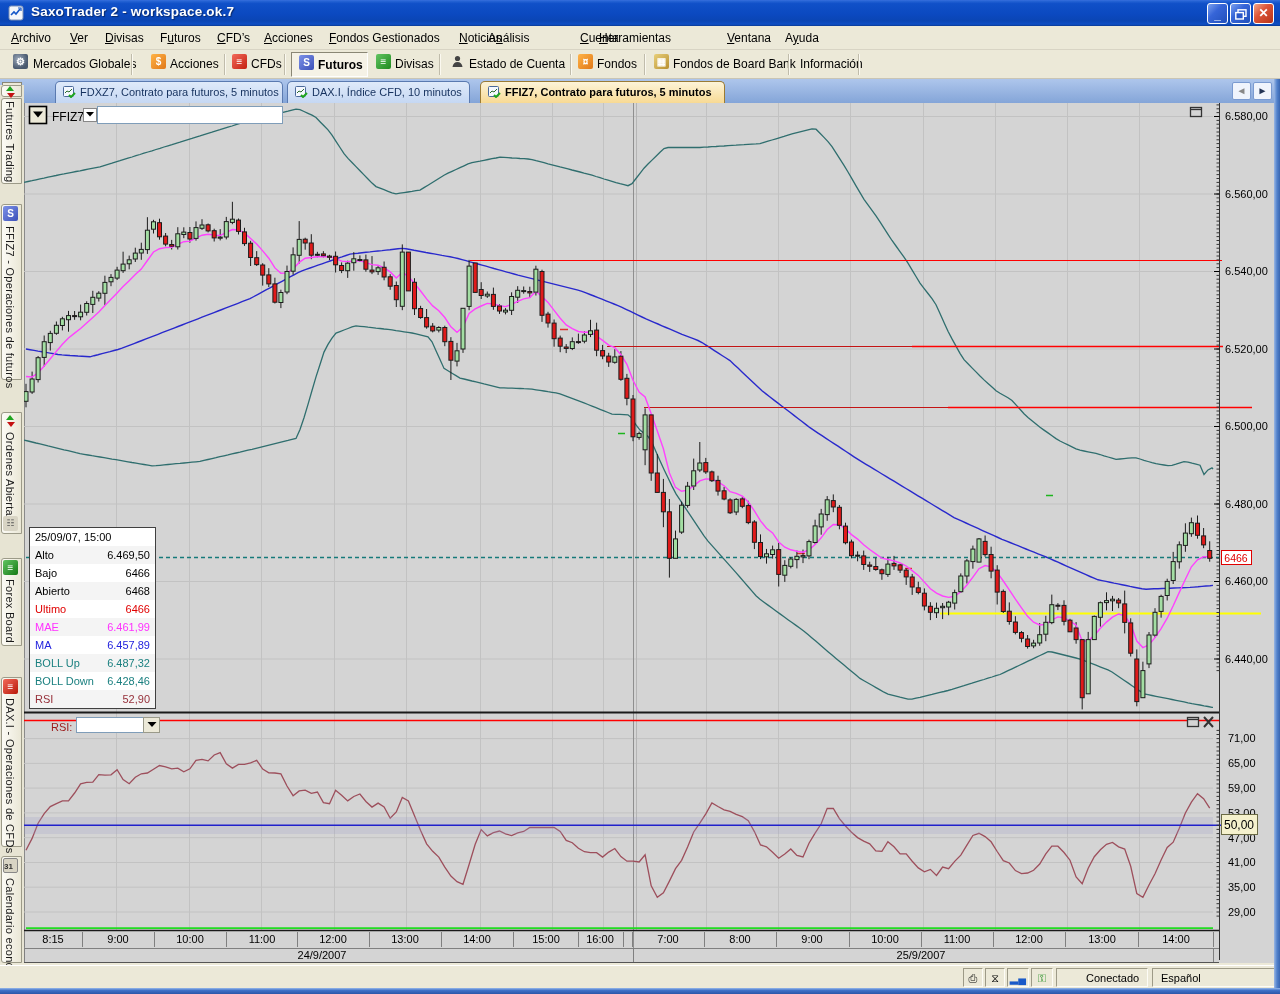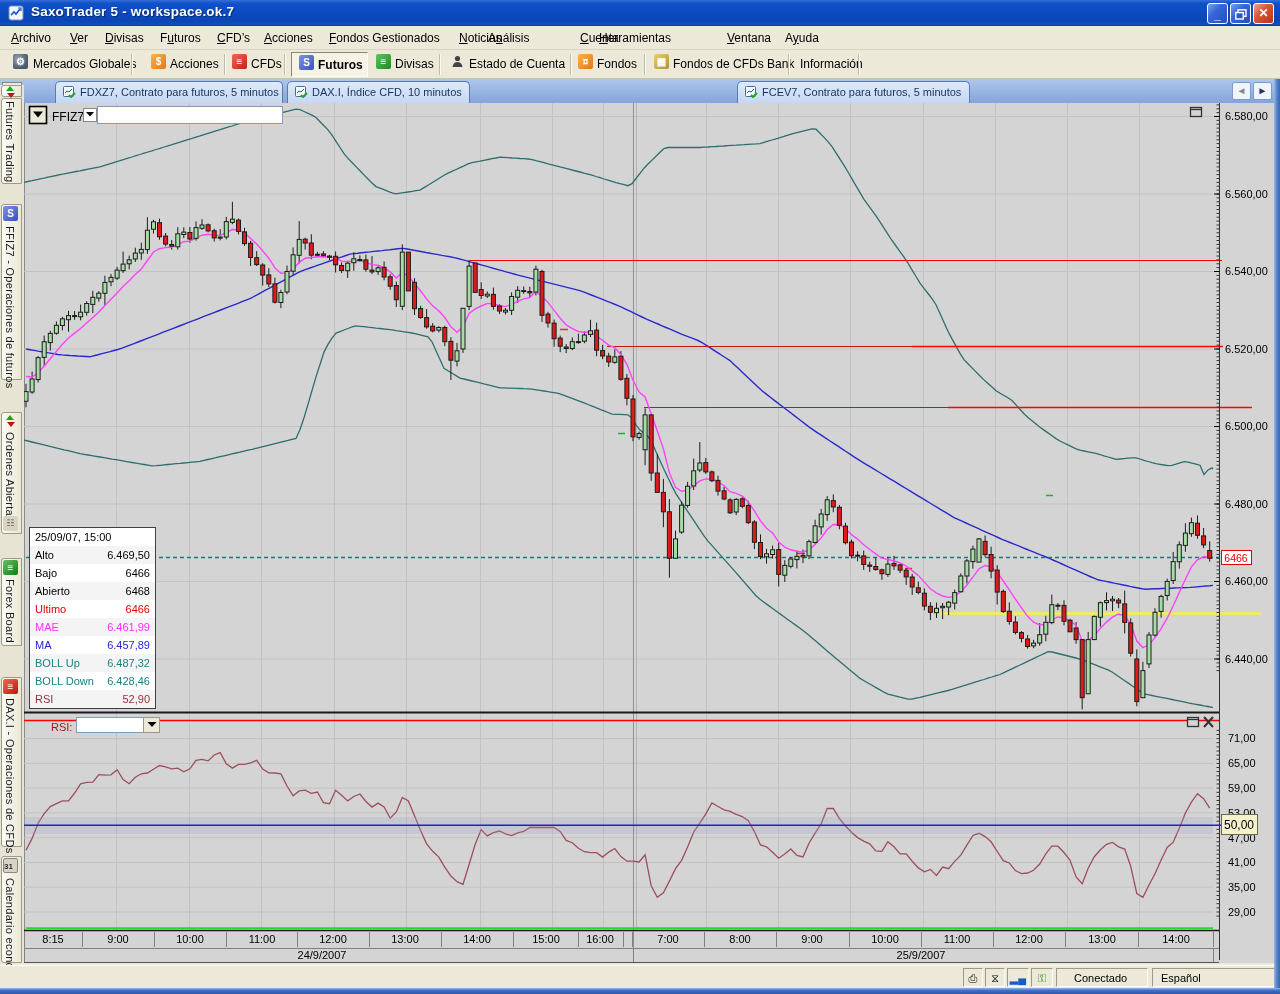--- a/index.html
+++ b/index.html
@@ -44,21 +44,21 @@
 #frameR{left:1274px;top:79px;width:6px;height:909px;background:linear-gradient(90deg,#9ab7e4,#5282cc,#3a66b0)}
 #frameB{left:0;top:988px;width:1280px;height:6px;background:linear-gradient(180deg,#98b9ea,#3f71c8 40%,#2b55a8)}
 </style></head>
 <body>
 <div id="title" class="abs">
     <svg style="position:absolute;left:8px;top:5px" width="16" height="16" viewBox="0 0 16 16">
       <rect x="1" y="1" width="14" height="14" rx="2" fill="#f4f6fa" stroke="#7a90b8"></rect>
       <path d="M3 10l3-3 2 2 4-5" stroke="#1456c8" stroke-width="1.6" fill="none"></path>
       <path d="M10 3h3v3" stroke="#1456c8" stroke-width="1.2" fill="none"></path>
     </svg>
-    <div class="txt">SaxoTrader 5 - workspace.ok.7</div>
+    <div class="txt">SaxoTrader 2 - workspace.ok.7</div>
 <div class="wbtn wmin" style="left:1207px"><span style="position:relative;top:2px;color:#fff">_</span></div>
 <div class="wbtn wmax" style="left:1230px"><svg width="12" height="11" viewBox="0 0 12 11" style="margin-top:5px">
         <rect x="3" y="0.8" width="8" height="6.5" fill="none" stroke="#fff" stroke-width="1.4"></rect>
         <rect x="0.8" y="3.6" width="7.5" height="6.4" fill="#2a57c8" stroke="#fff" stroke-width="1.4"></rect>
       </svg></div>
 <div class="wbtn wcls" style="left:1253px">✕</div>
 </div>
 <div id="menu" class="abs">
     <span style="left:11px"><u>A</u>rchivo</span>
     <span style="left:70px"><u>V</u>er</span>
@@ -93,45 +93,45 @@
     <svg class="tbi" style="left:450px" viewBox="0 0 15 15">
       <circle cx="7.5" cy="4.5" r="2.6" fill="#444"></circle>
       <path d="M2.5 13c.5-3.6 2.4-5 5-5s4.5 1.4 5 5z" fill="#444"></path>
     </svg>
     <div class="tb" style="left:469px">Estado de Cuenta</div>
     <div class="sep" style="left:570px"></div>
     <div class="tbi" style="left:578px;background:linear-gradient(135deg,#ffb347,#e07818);color:#fff;font-size:10px;font-weight:bold;text-align:center;line-height:15px;">¤</div>
     <div class="tb" style="left:597px">Fondos</div>
     <div class="sep" style="left:644px"></div>
     <div class="tbi" style="left:654px;background:linear-gradient(135deg,#e8cf7a,#b89030);color:#fff;font-size:10px;font-weight:bold;text-align:center;line-height:15px;">▦</div>
-    <div class="tb" style="left:673px">Fondos de CFDs Bank</div>
+    <div class="tb" style="left:673px">Fondos de Board Bank</div>
     <div class="sep" style="left:788px"></div>
     <div class="tb" style="left:800px">Información</div>
     <div class="sep" style="left:858px"></div>
   </div>
 <div id="tabs" class="abs">
     <div style="position:absolute;left:2px;top:3px;width:20px;height:19px;background:#ece9d8;border:1px solid #8a8775;text-align:center;font-size:9px;line-height:17px"><svg width="14" height="15" viewBox="0 0 14 15" style="margin-top:2px">
         <path d="M3 6l4-5 4 5z" fill="#1fa51f"></path>
         <path d="M3 8l4 5 4-5z" fill="#c41010"></path>
       </svg></div>
     <div class="tab" style="left:55px;width:228px"><svg class="tico" viewBox="0 0 13 12">
         <rect x="0.5" y="0.5" width="10" height="10" rx="1" fill="#f4f8ff" stroke="#4a6a9a"></rect>
         <path d="M2 7l2-2 2 1 3-3" stroke="#2a6a2a" fill="none"></path>
         <path d="M6 9l2 2 4-4" stroke="#1fa51f" stroke-width="2" fill="none"></path>
       </svg>FDXZ7, Contrato para futuros, 5 minutos</div>
     <div class="tab" style="left:287px;width:183px"><svg class="tico" viewBox="0 0 13 12">
         <rect x="0.5" y="0.5" width="10" height="10" rx="1" fill="#f4f8ff" stroke="#4a6a9a"></rect>
         <path d="M2 7l2-2 2 1 3-3" stroke="#2a6a2a" fill="none"></path>
         <path d="M6 9l2 2 4-4" stroke="#1fa51f" stroke-width="2" fill="none"></path>
       </svg>DAX.I, Índice CFD, 10 minutos</div>
-    <div class="tab" style="left:737px;width:233px"><svg class="tico" viewBox="0 0 13 12">
+    <div class="tab act" style="left:480px;width:245px"><svg class="tico" viewBox="0 0 13 12">
         <rect x="0.5" y="0.5" width="10" height="10" rx="1" fill="#f4f8ff" stroke="#4a6a9a"></rect>
         <path d="M2 7l2-2 2 1 3-3" stroke="#2a6a2a" fill="none"></path>
         <path d="M6 9l2 2 4-4" stroke="#1fa51f" stroke-width="2" fill="none"></path>
-      </svg>FCEV7, Contrato para futuros, 5 minutos</div>
+      </svg>FFIZ7, Contrato para futuros, 5 minutos</div>
     <div style="position:absolute;left:1232px;top:3px;width:19px;height:18px;background:#f0f4fc;border:1px solid #7a9ad0;border-radius:2px;color:#888;text-align:center;line-height:16px;font-size:10px">◄</div>
     <div style="position:absolute;left:1253px;top:3px;width:19px;height:18px;background:#f0f4fc;border:1px solid #7a9ad0;border-radius:2px;color:#235;text-align:center;line-height:16px;font-size:10px">►</div>
   </div>
 <div id="side" class="abs">
     <div class="stab" style="top:0px;height:12px"></div>
     <svg class="sico" style="top:0px" viewBox="0 0 15 15">
       <path d="M3 6l4-5 4 5z" fill="#1fa51f"></path>
       <path d="M4 8l4 5 4-5z" fill="#c41010"></path>
     </svg>
     <div class="stab" style="top:13px;height:86px"></div>
@@ -477,16 +477,16 @@
     <text x="150" y="685" font-size="11" fill="#1b8080" text-anchor="end">6.428,46</text>
     <text x="35" y="703" font-size="11" fill="#96303a">RSI</text>
     <text x="150" y="703" font-size="11" fill="#96303a" text-anchor="end">52,90</text>
     <text x="35" y="541" font-size="11" fill="#000">25/09/07, 15:00</text>
   </svg>
 <div id="status" class="abs">
     <div class="sbox" style="left:963px;width:20px;padding:0;text-align:center">⎙</div>
     <div class="sbox" style="left:985px;width:20px;padding:0;text-align:center">⧖</div>
     <div class="sbox" style="left:1007px;width:22px;padding:0;text-align:center;color:#1a5ac8">▂▄</div>
     <div class="sbox" style="left:1031px;width:22px;padding:0;text-align:center;color:#1e8a1e">⚿</div>
-    <div class="sbox" style="left:1056px;width:92px;padding-left:17px">Conectado</div>
+    <div class="sbox" style="left:1056px;width:92px;padding-left:29px">Conectado</div>
     <div class="sbox" style="left:1152px;width:126px">Español</div>
   </div>
 <div id="frameR" class="abs"></div>
 <div id="frameB" class="abs"></div>
 </body></html>

